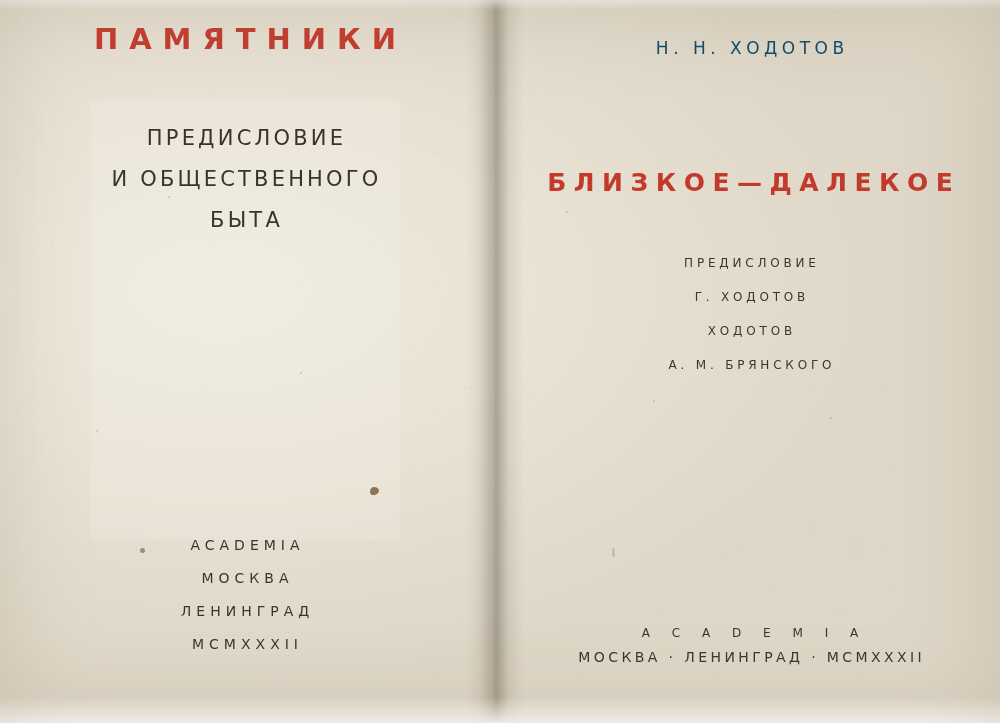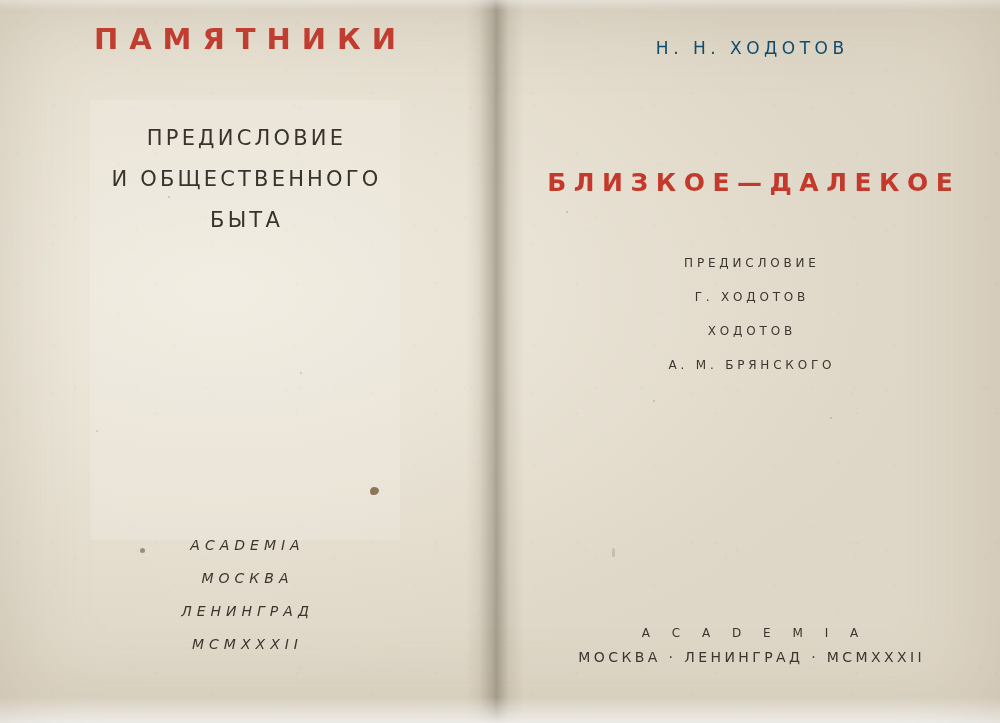--- a/index.html
+++ b/index.html
@@ -129,21 +129,20 @@
   }
   .l-imprint {
     position: absolute;
     left: 0; right: 0; top: 529px;
     font-family: "DejaVu Sans", sans-serif;
     color: #3a362f;
     font-size: 14px;
     letter-spacing: 5px;
     line-height: 33px;
     text-indent: 5px;
-    font-style: italic;
   }
 
   
   .r-author {
     position: absolute;
     left: 0; right: 0; top: 38px;
     font-family: "DejaVu Sans", sans-serif;
     color: #0c4a6e;
     font-size: 17px;
     letter-spacing: 4.5px;

